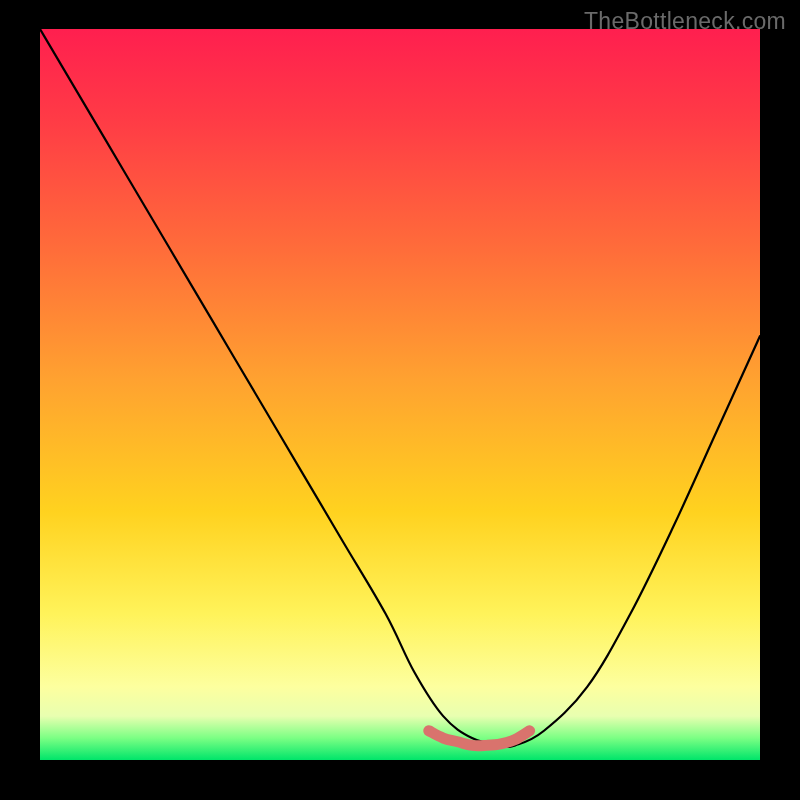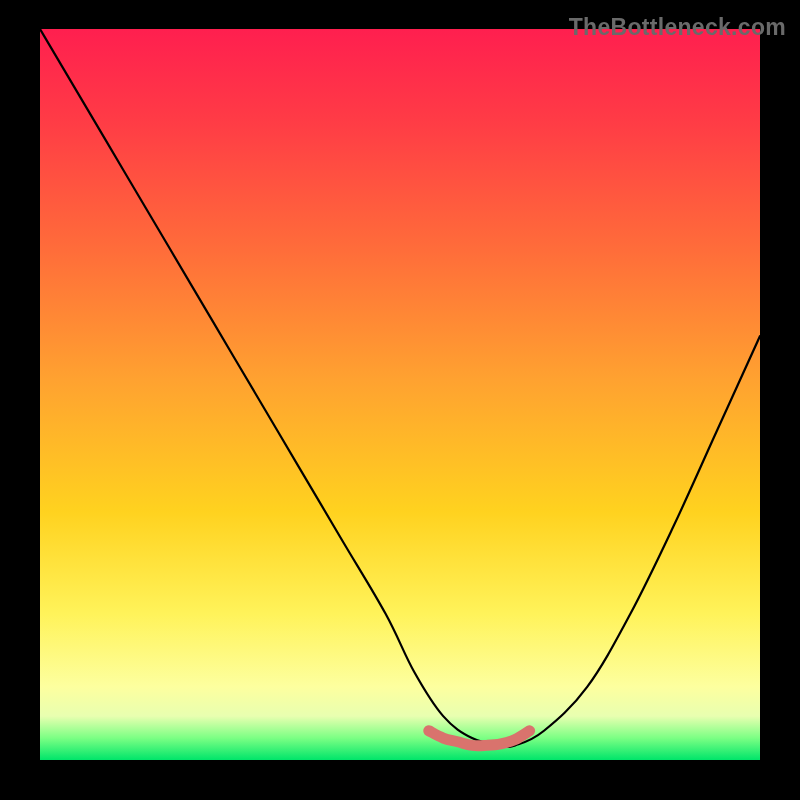--- a/index.html
+++ b/index.html
@@ -12,25 +12,25 @@
     font-family: Arial, Helvetica, sans-serif;
   }
   .frame {
     position: relative;
     width: 800px;
     height: 800px;
     background: #000;
   }
   .watermark {
     position: absolute;
-    top: 14px;
+    top: 8px;
     right: 14px;
     color: #6a6a6a;
     font-size: 23px;
-    font-weight: 700;
+    font-weight: 400;
     letter-spacing: 0.3px;
     z-index: 50;
   }
   
   .plot-area {
     position: absolute;
     left: 40px;
     top: 29px;
     width: 720px;   
     height: 731px;  

